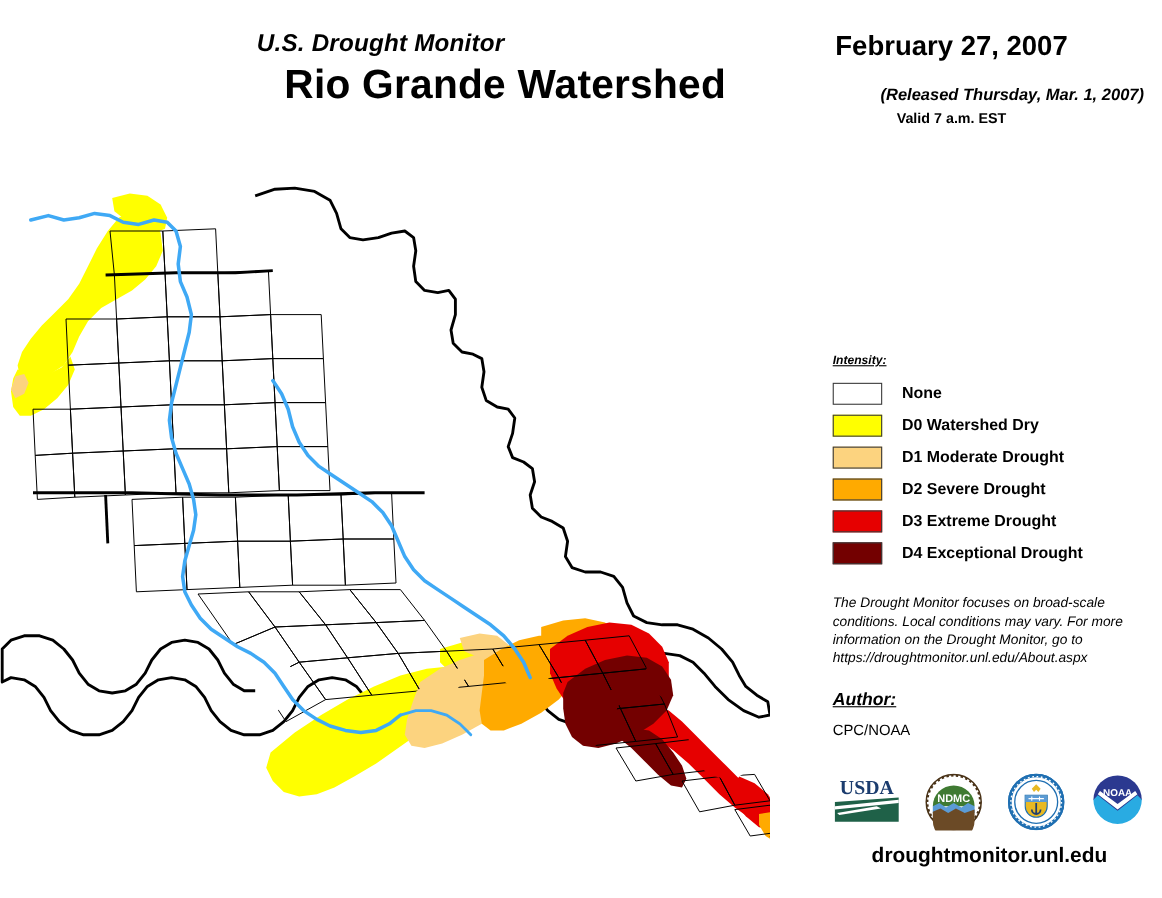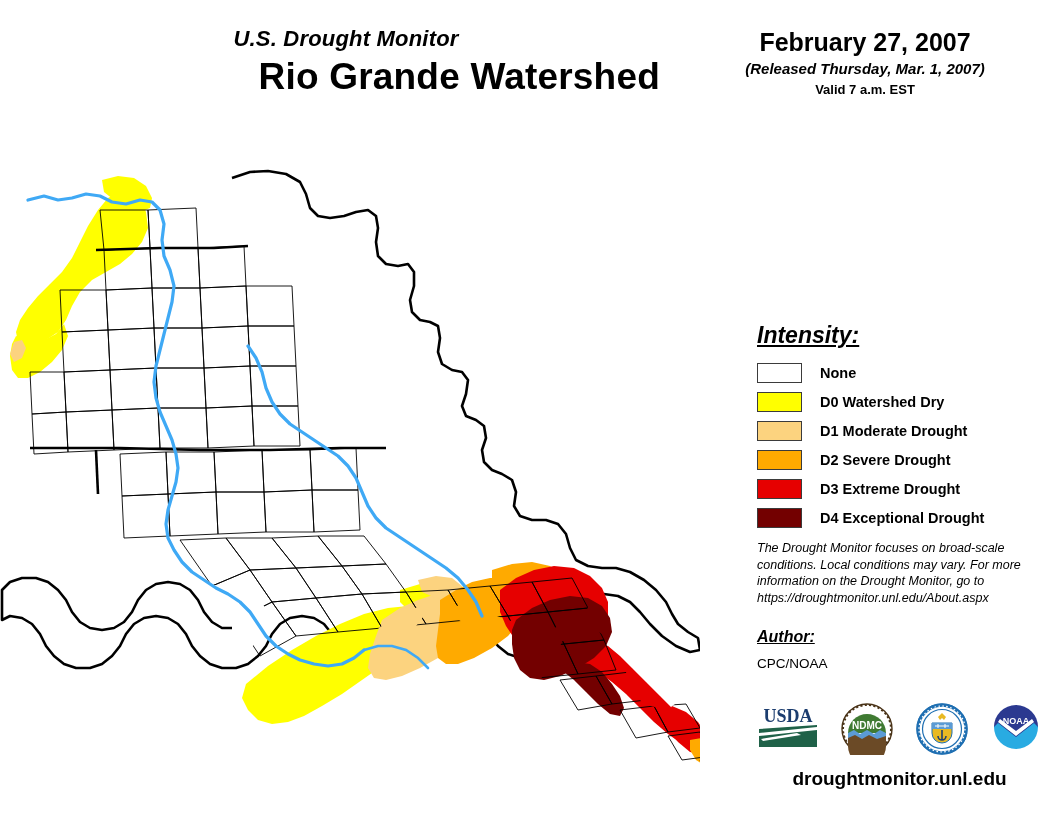--- a/index.html
+++ b/index.html
@@ -6,26 +6,26 @@
   body{width:1056px;height:816px;position:relative;overflow:hidden;
        font-family:"Liberation Sans","DejaVu Sans",sans-serif;color:#000;}
 
   
   #title-block{position:absolute;left:0;top:26px;width:660px;text-align:center;}
   #dm-subtitle{font-size:22px;font-weight:bold;font-style:italic;letter-spacing:.2px;padding-left:32px;}
   #dm-title{font-size:37px;font-weight:bold;margin-top:4px;letter-spacing:.2px;text-align:right;}
 
   #date-block{position:absolute;left:690px;top:28px;width:350px;text-align:center;}
   #date-main{font-size:25px;font-weight:bold;}
-  #date-released{font-size:15px;font-weight:bold;font-style:italic;margin-top:3px;}
+  #date-released{font-size:15px;font-weight:bold;font-style:italic;margin-top:21px;text-align:right;}
   #date-valid{font-size:13px;font-weight:bold;margin-top:5px;}
 
   
   #legend{position:absolute;left:757px;top:322px;width:280px;}
-  #legend-heading{font-size:23px;font-weight:bold;font-style:italic;
+  #legend-heading{font-size:11px;font-weight:bold;font-style:italic;
                   text-decoration:underline;margin-bottom:9px;}
   .legend-row{display:flex;align-items:center;height:29px;font-weight:bold;}
   .swatch{width:45px;height:20px;border:1px solid #3b3b3b;box-sizing:border-box;
           flex:0 0 auto;}
   .legend-label{font-size:14.5px;margin-left:18px;white-space:nowrap;}
 
   #disclaimer{position:absolute;left:757px;top:540px;width:270px;
               font-size:12.5px;font-style:italic;line-height:1.32;}
 
   #author-block{position:absolute;left:757px;top:628px;width:270px;}

